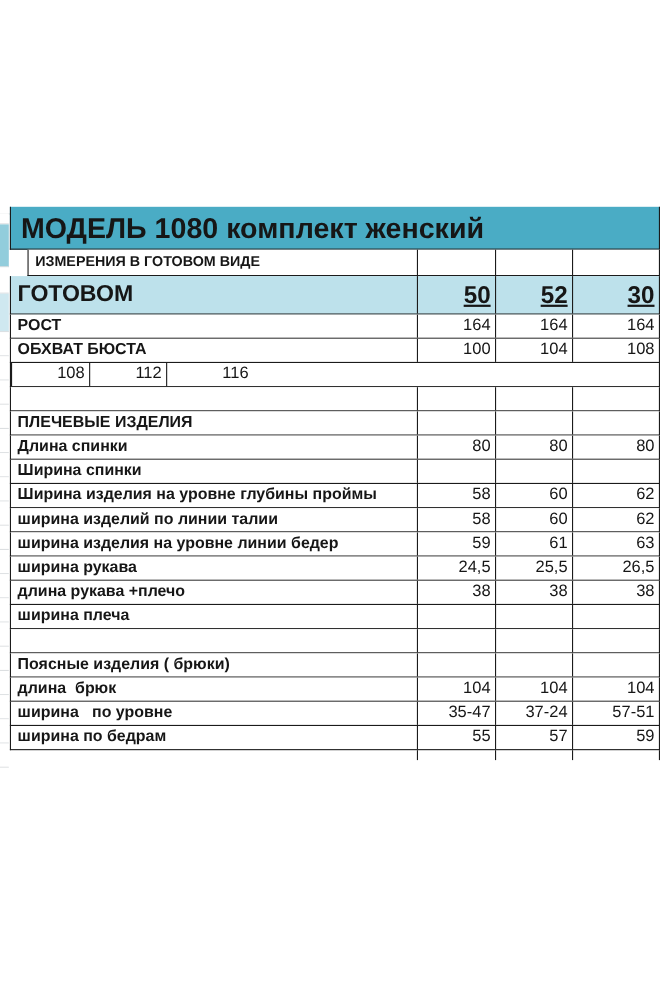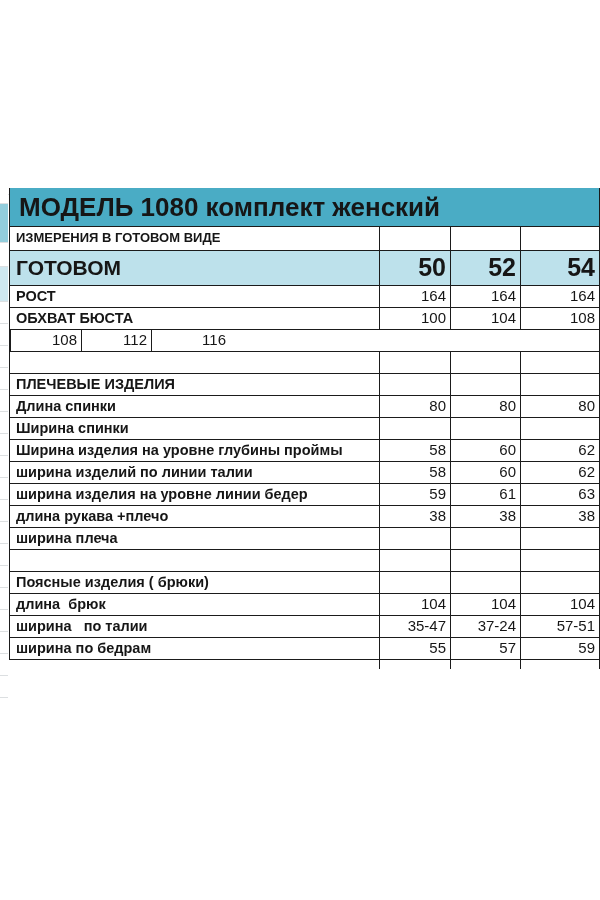--- a/index.html
+++ b/index.html
@@ -84,26 +84,26 @@
     background: var(--header-teal, #4aacc5);
     align-items: center;
   }
   .title-text {
     padding-left: 9px;
     font-weight: 700;
     font-size: 26px;
     line-height: 37px;
     white-space: nowrap;
   }
-  .row-sub { height: 24px; }
+  .row-sub { height: 24px; margin-left: 16px; }
   .row-sub .cell-label { font-size: 13px; line-height: 22px; }
 
   .row-sizes { height: 35px; background: var(--sizes-blue, #bde1eb); }
   .row-sizes .cell-label { font-size: 21px; line-height: 33px; }
-  .row-sizes .cell-val { font-weight: 700; font-size: 25px; line-height: 33px; }
+  .row-sizes .cell-val { font-weight: 700; font-size: 22px; line-height: 33px; text-decoration: underline; }
 
   .row-data { height: 22px; }
 
   
   .row-stub {
     height: 9px;
     border-left: none;
     border-bottom: none;
     background: transparent;
   }
@@ -155,21 +155,21 @@
       <div class="cell-label">ИЗМЕРЕНИЯ В ГОТОВОМ ВИДЕ</div>
       <div class="cell-val c1"></div>
       <div class="cell-val c2"></div>
       <div class="cell-val c3"></div>
     </div>
 
     <div class="row row-sizes">
       <div class="cell-label">ГОТОВОМ</div>
       <div class="cell-val c1">50</div>
       <div class="cell-val c2">52</div>
-      <div class="cell-val c3">54</div>
+      <div class="cell-val c3">30</div>
     </div>
 
     <div id="table-body">
         <div class="row row-data">
     <div class="cell-label">РОСТ</div>
     <div class="cell-val c1">164</div>
     <div class="cell-val c2">164</div>
     <div class="cell-val c3">164</div>
   </div>
         <div class="row row-data">
@@ -219,20 +219,26 @@
     <div class="cell-val c2">60</div>
     <div class="cell-val c3">62</div>
   </div>
         <div class="row row-data">
     <div class="cell-label">ширина изделия на уровне линии бедер</div>
     <div class="cell-val c1">59</div>
     <div class="cell-val c2">61</div>
     <div class="cell-val c3">63</div>
   </div>
         <div class="row row-data">
+    <div class="cell-label">ширина рукава</div>
+    <div class="cell-val c1">24,5</div>
+    <div class="cell-val c2">25,5</div>
+    <div class="cell-val c3">26,5</div>
+  </div>
+        <div class="row row-data">
     <div class="cell-label">длина рукава +плечо</div>
     <div class="cell-val c1">38</div>
     <div class="cell-val c2">38</div>
     <div class="cell-val c3">38</div>
   </div>
         <div class="row row-data">
     <div class="cell-label">ширина плеча</div>
     <div class="cell-val c1"></div>
     <div class="cell-val c2"></div>
     <div class="cell-val c3"></div>
@@ -249,21 +255,21 @@
     <div class="cell-val c2"></div>
     <div class="cell-val c3"></div>
   </div>
         <div class="row row-data">
     <div class="cell-label">длина  брюк</div>
     <div class="cell-val c1">104</div>
     <div class="cell-val c2">104</div>
     <div class="cell-val c3">104</div>
   </div>
         <div class="row row-data">
-    <div class="cell-label">ширина   по талии</div>
+    <div class="cell-label">ширина   по уровне</div>
     <div class="cell-val c1">35-47</div>
     <div class="cell-val c2">37-24</div>
     <div class="cell-val c3">57-51</div>
   </div>
         <div class="row row-data">
     <div class="cell-label">ширина по бедрам</div>
     <div class="cell-val c1">55</div>
     <div class="cell-val c2">57</div>
     <div class="cell-val c3">59</div>
   </div>

